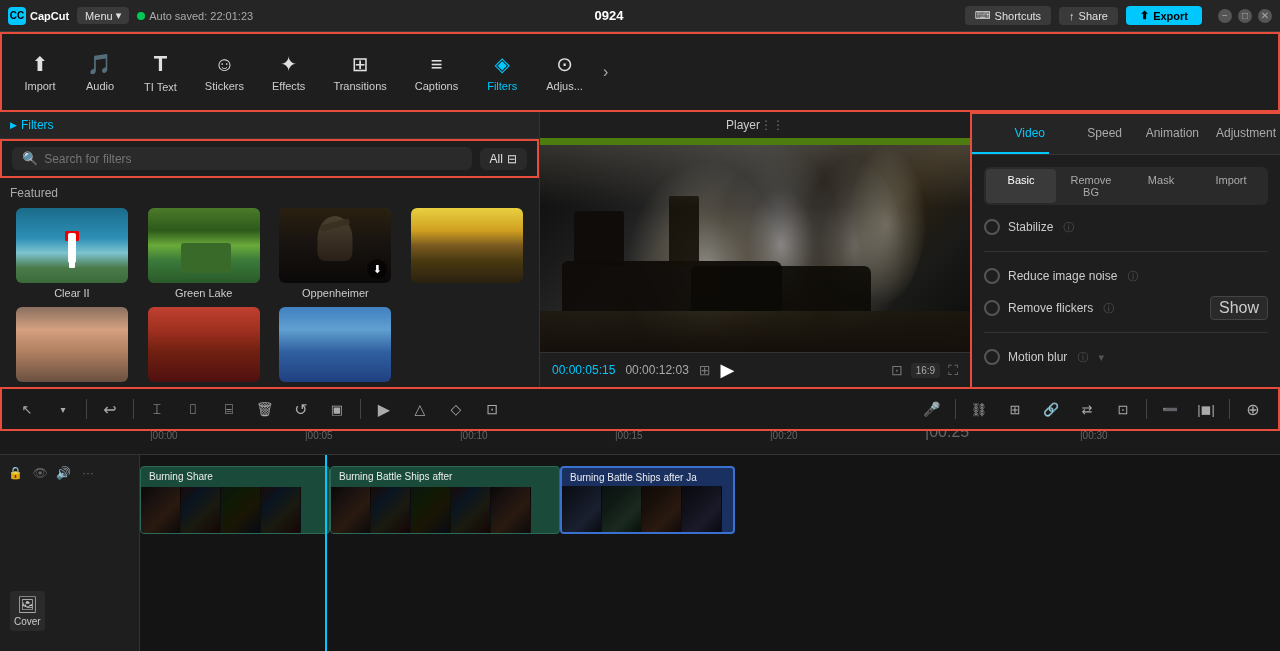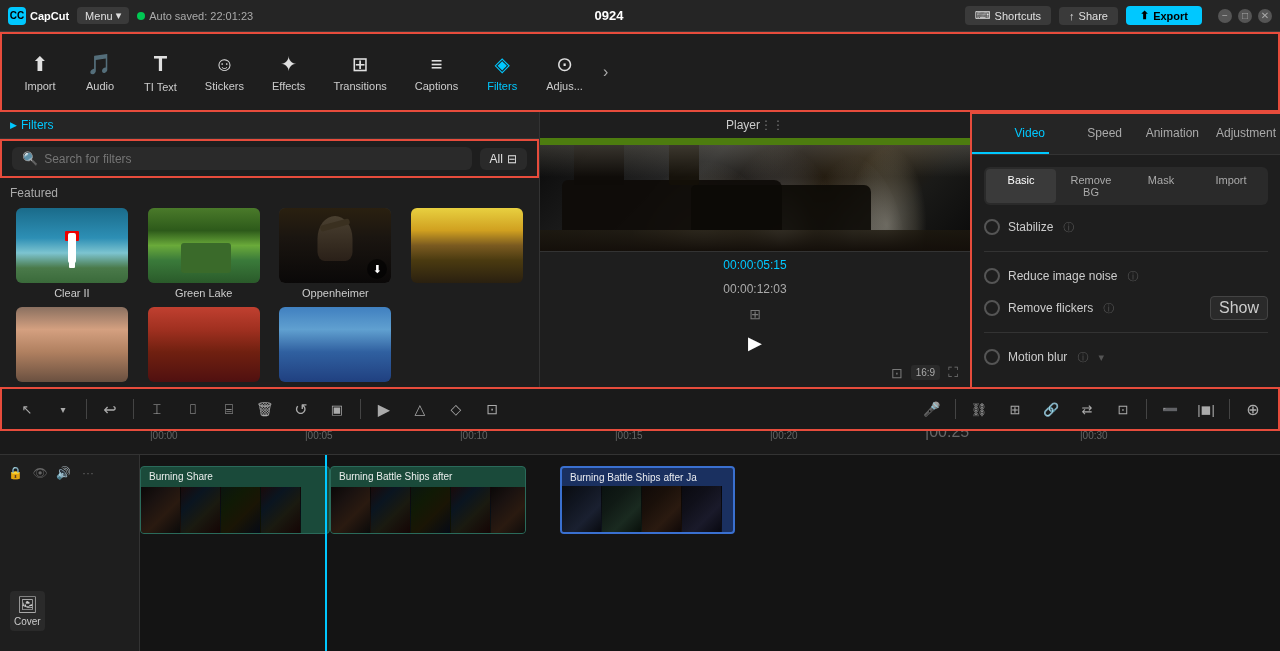--- a/index.html
+++ b/index.html
@@ -408,21 +408,20 @@
       border-radius: 40% 60% 30% 50%;
     }
 
     .player-controls {
       display: flex;
       align-items: center;
       padding: 6px 12px;
       gap: 10px;
       background: #1e1e1e;
       border-top: 1px solid #333;
-      flex-direction: column;
     }
     .time-display {
       font-size: 12px;
       color: #00c8ff;
     }
     .time-total {
       font-size: 12px;
       color: #aaa;
     }
     .timeline-icon {
@@ -693,21 +692,21 @@
     }
 
     .clip-1 {
       left: 0px;
       width: 190px;
       background: #1a4a3a;
       border: 1px solid #2a6a5a;
     }
     .clip-2 {
       left: 190px;
-      width: 196px;
+      width: 230px;
       background: #1a4a3a;
       border: 1px solid #2a6a5a;
     }
     .clip-3 {
       left: 420px;
       width: 175px;
       background: #1a3060;
       border: 2px solid #3a70d0;
     }
     .cover-btn-inner {

